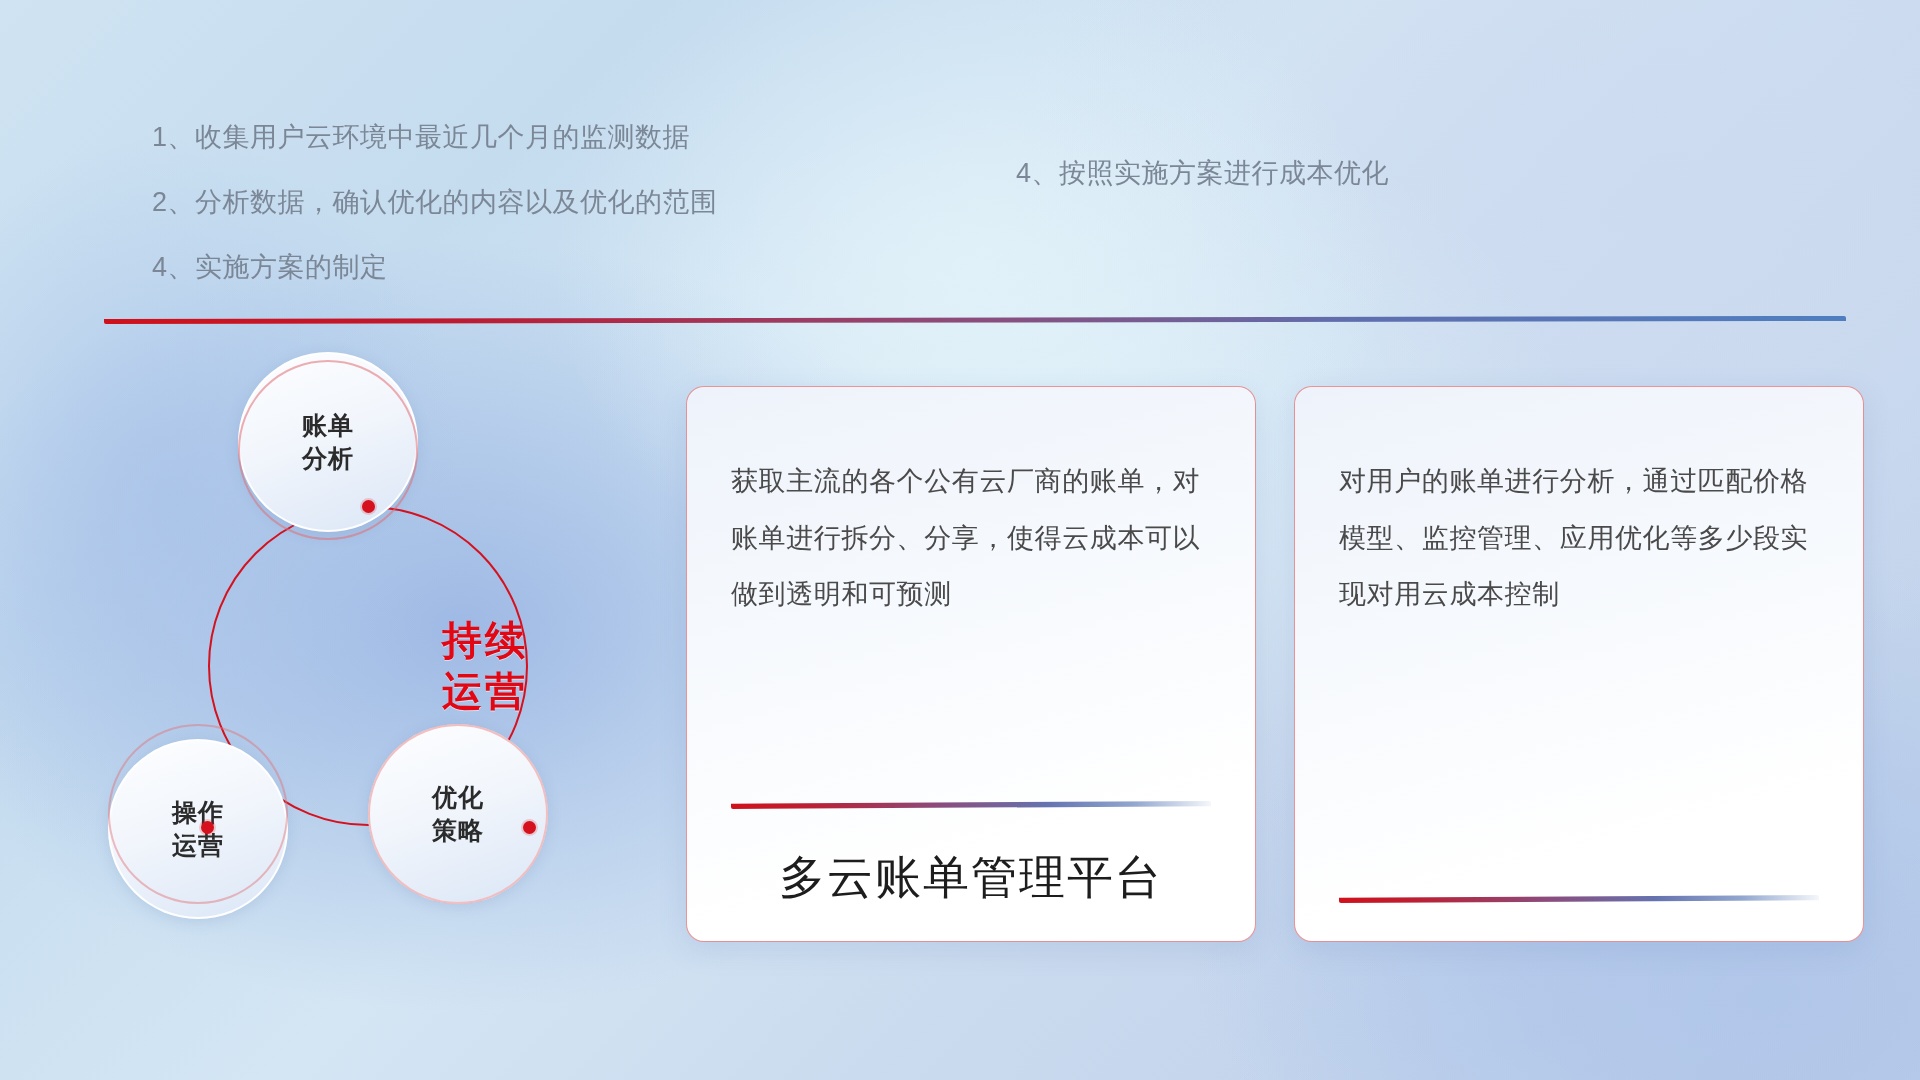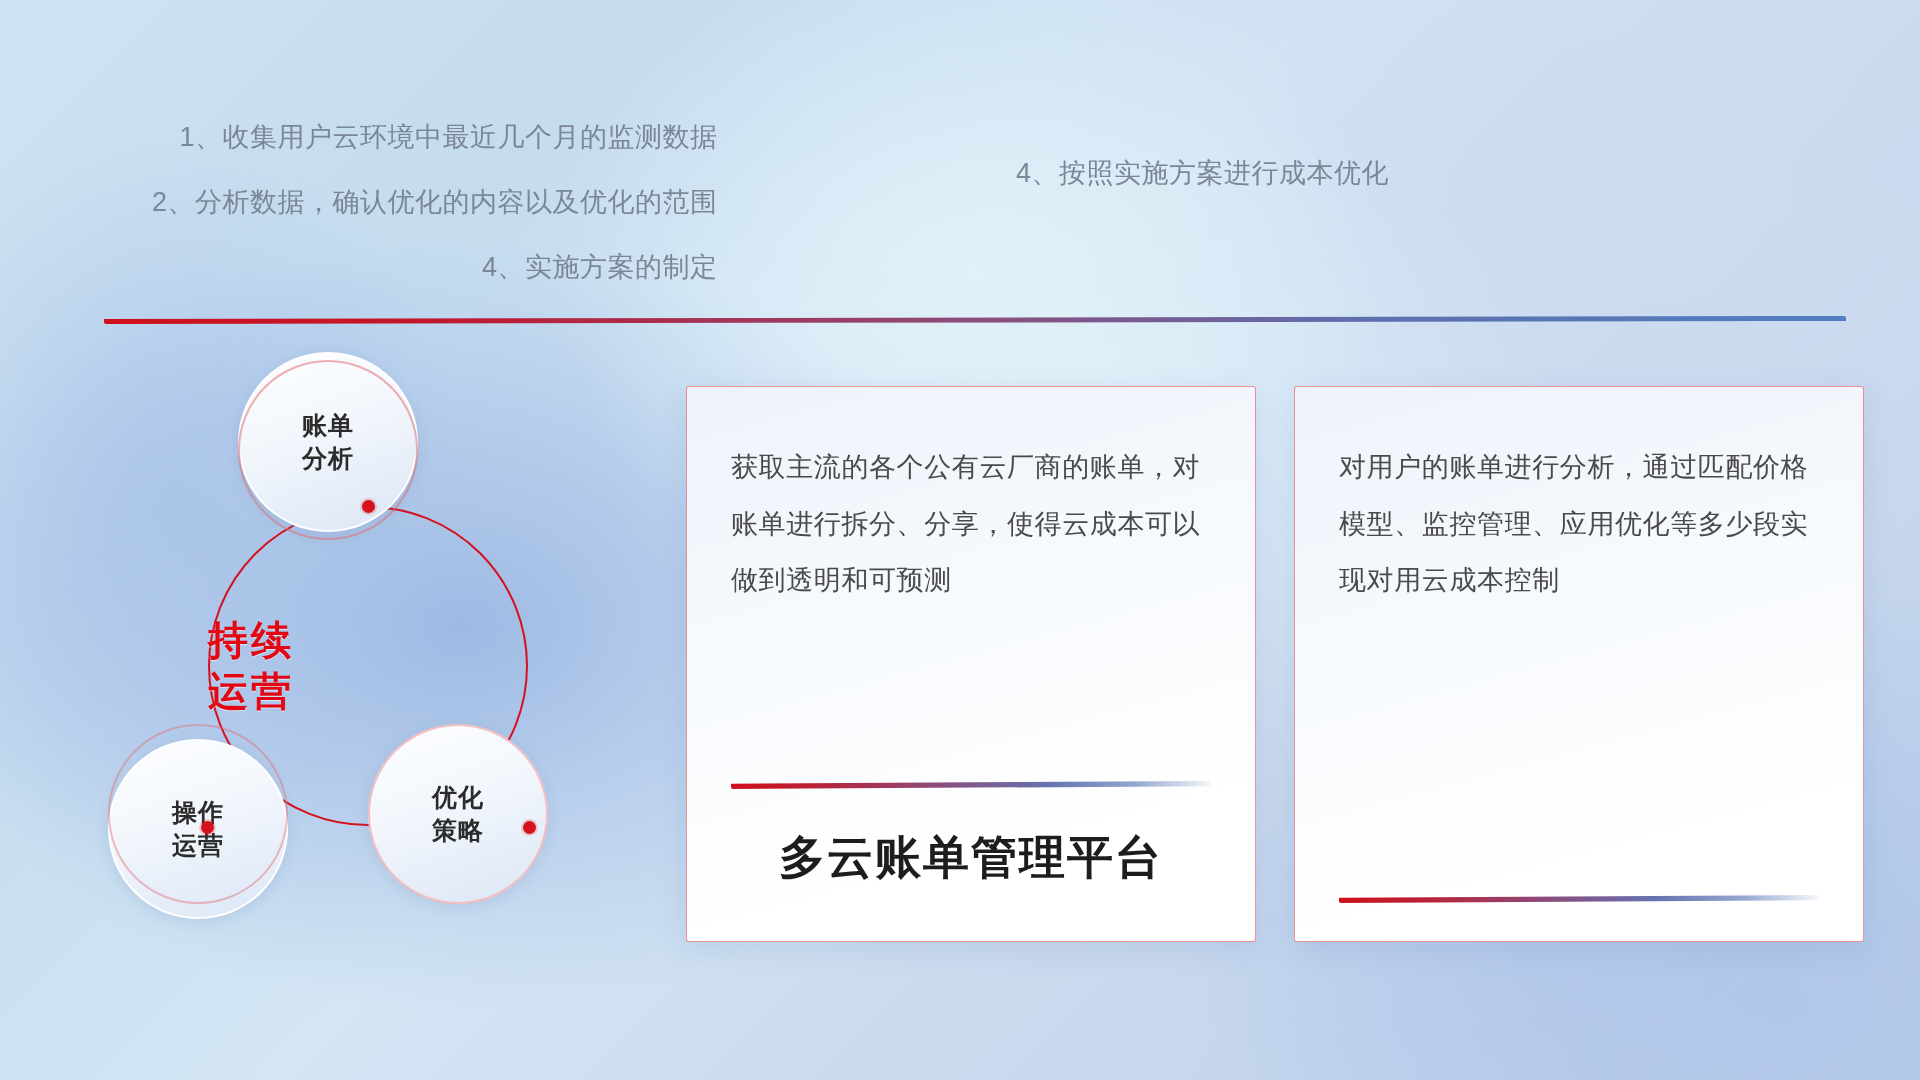--- a/index.html
+++ b/index.html
@@ -24,21 +24,21 @@
     background:radial-gradient(ellipse at center, rgba(228,243,250,0.8) 0%, rgba(228,243,250,0) 66%);
     pointer-events:none;
   }
   #glow-bottom {
     position:absolute; left:1180px; top:620px; width:900px; height:620px;
     background:radial-gradient(ellipse at center, rgba(176,198,234,0.7) 0%, rgba(176,198,234,0) 70%);
     pointer-events:none;
   }
 
   
-  .steps { position:absolute; color:#7b8796; font-size:27px; line-height:1.0; letter-spacing:0.5px;text-align:right; }
+  .steps { position:absolute; color:#7b8796; font-size:27px; line-height:1.0; letter-spacing:0.5px; }
   .steps .step { white-space:nowrap; }
   #steps-left  { left:152px; top:124px; }
   #steps-left .step  { margin-bottom:38px; }
   #steps-right { left:1003px; top:160px;margin-left:13px; }
   #steps-right .step { margin-bottom:38px; }
 
   
   #header-rule {
     position:absolute; left:104px; top:316px; width:1742px; height:8px;
     background:linear-gradient(90deg,#d0111b 0%, #c2172b 18%, #8e4a77 48%, #5f6fae 72%, #4f7ec0 100%);
@@ -76,52 +76,52 @@
   #arc-right{ left:272px; top:372px; width:180px; height:180px; border:2px solid rgba(226,110,115,0.45); border-radius:50%; }
   .node-dot {
     position:absolute; width:13px; height:13px; border-radius:50%;
     background:#d6111e; box-shadow:0 0 0 2px rgba(214,17,30,0.18);
   }
   #dot-top   { left:266px; top:148px; }
   #dot-left  { left:105px; top:469px; }
   #dot-right { left:427px; top:469px; }
   #venn-center {
     position:absolute; left:112px; top:154px; width:320px; height:320px;
-    display:flex; align-items:center; justify-content:flex-start; text-align:center;
+    display:flex; align-items:center; justify-content:flex-end; text-align:center;
   }
   #venn-center-label {
     font-size:40px; font-weight:800; color:#e30613; line-height:1.28;
     letter-spacing:3px; text-shadow:0 1px 0 rgba(255,255,255,0.5);
   }
 
   
   .card {
     position:absolute; top:386px; width:570px; height:556px;
-    border-radius:3px;
+    border-radius:18px;
     border:1.5px solid rgba(219,60,62,0.55);
     background:linear-gradient(165deg,#eef3fb 0%, #f6f9fd 38%, #ffffff 78%, #ffffff 100%);
     box-shadow:0 8px 28px rgba(92,124,178,0.16);
-    padding:52px 44px 0 44px;
+    padding:66px 44px 0 44px;
     display:flex; flex-direction:column;
   }
   #card-1 { left:686px; }
   #card-2 { left:1294px; }
   .card-body {
     font-size:27px; color:#4a4a4a; line-height:2.1; letter-spacing:0.6px;
     flex:0 0 auto;
   }
   .card-rule {
     margin-top:auto; width:100%; height:8px; margin-bottom:38px;
     background:linear-gradient(90deg,#d0111b 0%, #bc1f33 16%, #8a4d7e 44%, #6573b0 66%, #92a7cf 84%, rgba(214,222,238,0.25) 100%);
     clip-path:polygon(0 34%, 100% 0, 100% 66%, 0 100%);
     border-radius:2px;
   }
   .card-title {
-    font-size:46px; font-weight:700; color:#1d1d1d; letter-spacing:2px;
-    margin-bottom:52px; text-align:center;
+    font-size:46px; font-weight:400; color:#1d1d1d; letter-spacing:2px;
+    margin-bottom:32px; text-align:center;
   }
 </style>
 </head>
 <body>
 
 <div id="glow-left"></div>
 <div id="glow-center"></div>
 <div id="glow-bottom"></div>
 
 <div class="steps" id="steps-left">

